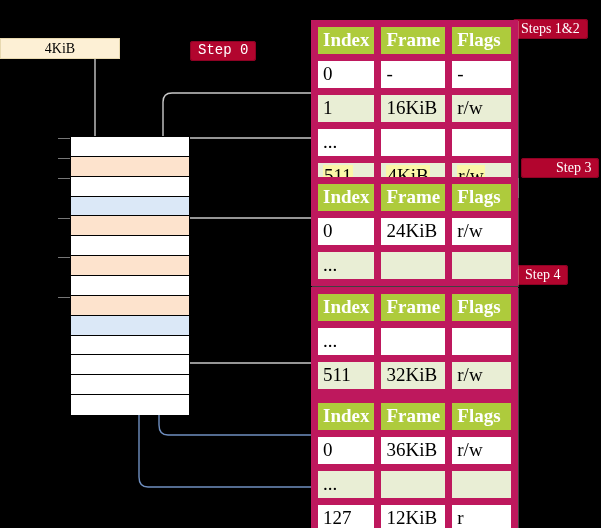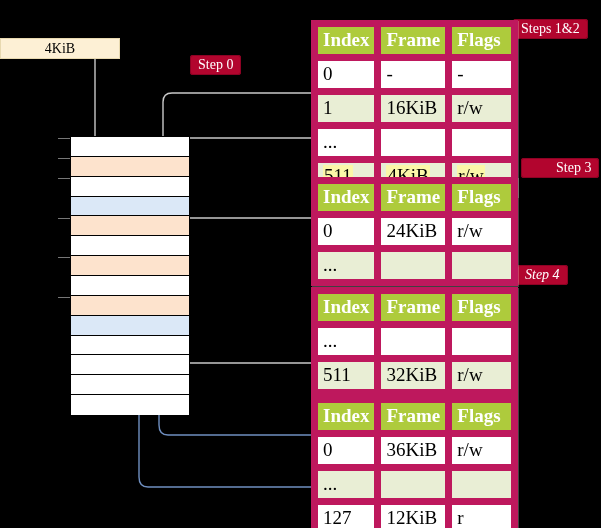--- a/index.html
+++ b/index.html
@@ -88,30 +88,30 @@
       <path d="M480,435 L168,435 C162,435 159,432 159,425 L159,332" marker-end="url(#ahBlue)"></path>
 
       <path d="M480,487 L148,487 C142,487 139,484 139,477 L139,414"></path>
     </g>
   </svg>
 
   <div class="vaddr-box">
     <span>4KiB</span>
   </div>
 
-  <div class="step-badge" style="left:190px;top:55px;">
+  <div class="step-badge" style="left:190px;top:41px;font-family:Liberation Mono, monospace;">
     <span>Step 0</span>
   </div>
   <div class="step-badge" style="left:513px;top:19px;">
     <span>Steps 1&amp;2</span>
   </div>
   <div class="step-badge" style="left:521px;top:158px;padding-left:35px;">
     <span>Step 3</span>
   </div>
-  <div class="step-badge" style="left:517px;top:265px;font-style:italic;">
+  <div class="step-badge" style="left:517px;top:265px;">
     <span>Step 4</span>
   </div>
 
   <div class="tick" style="top:138px;"></div>
   <div class="tick" style="top:158px;"></div>
   <div class="tick" style="top:178px;"></div>
   <div class="tick" style="top:218px;"></div>
   <div class="tick" style="top:257px;"></div>
   <div class="tick" style="top:297px;"></div>
 

